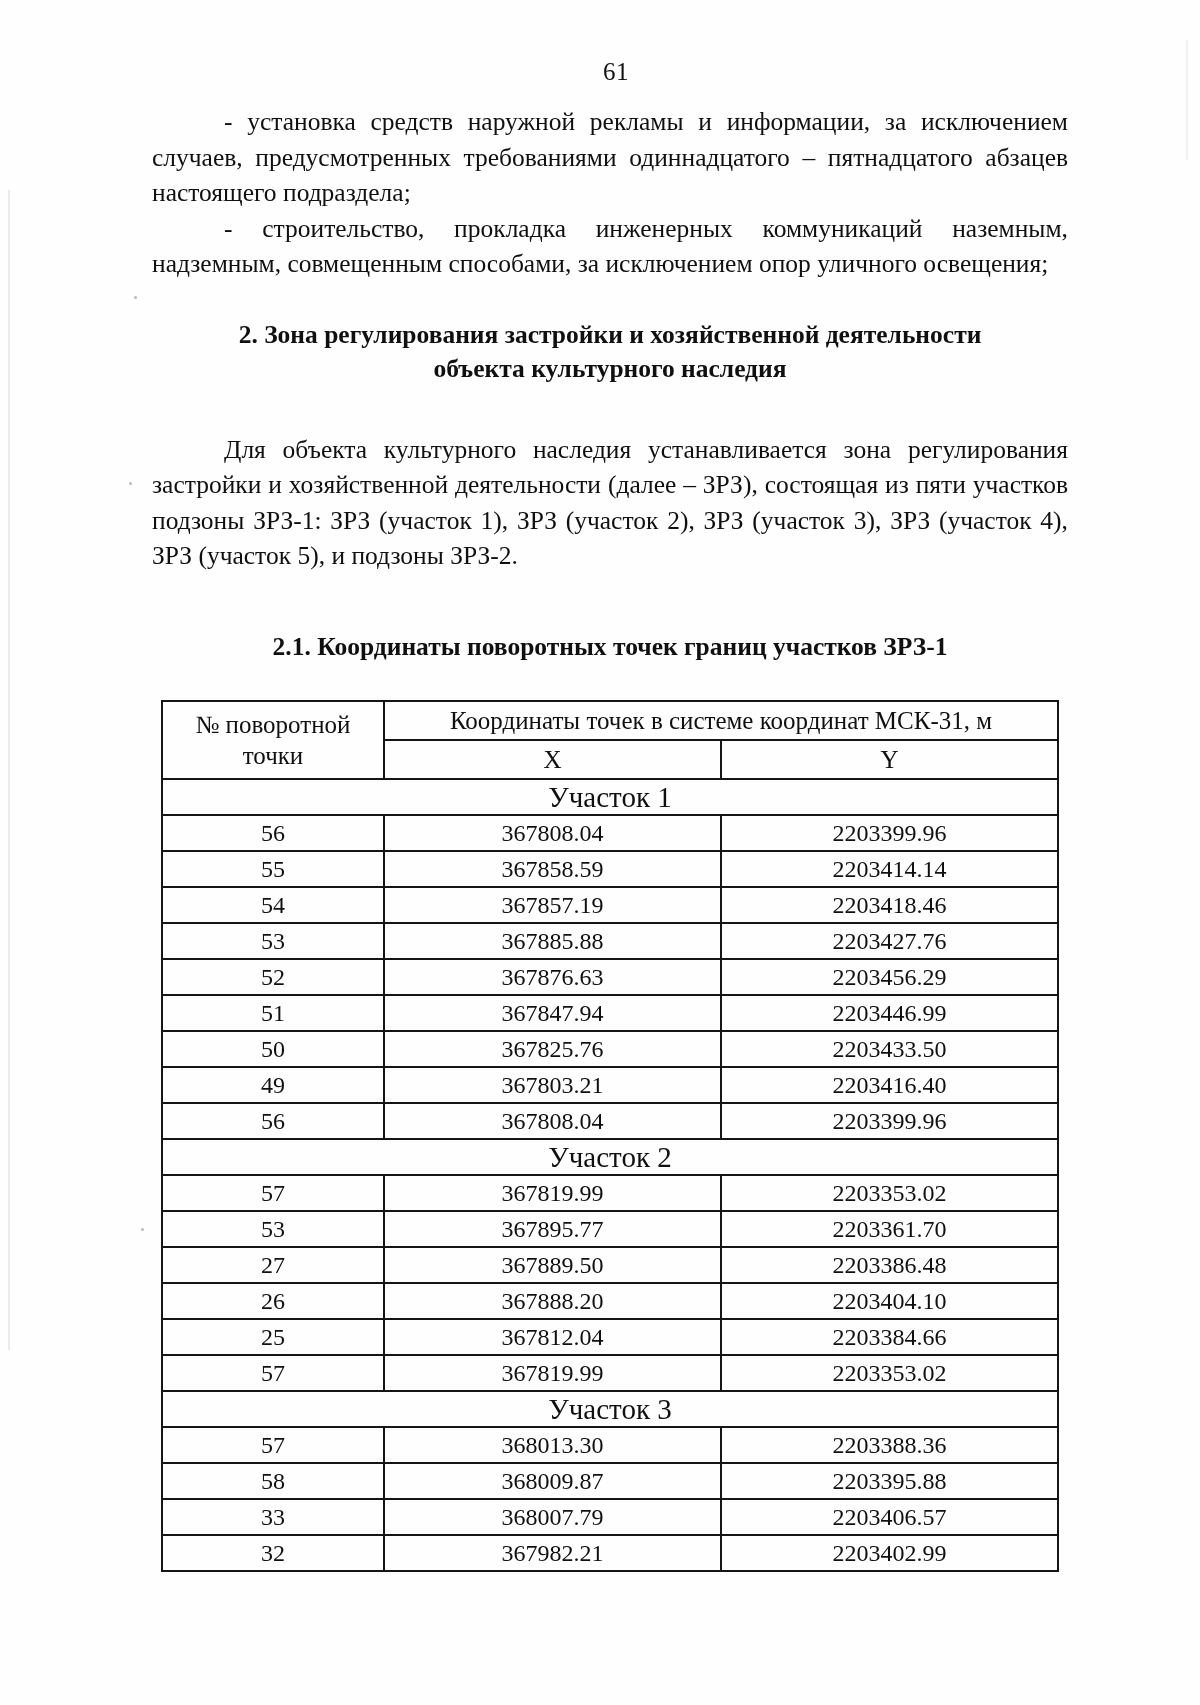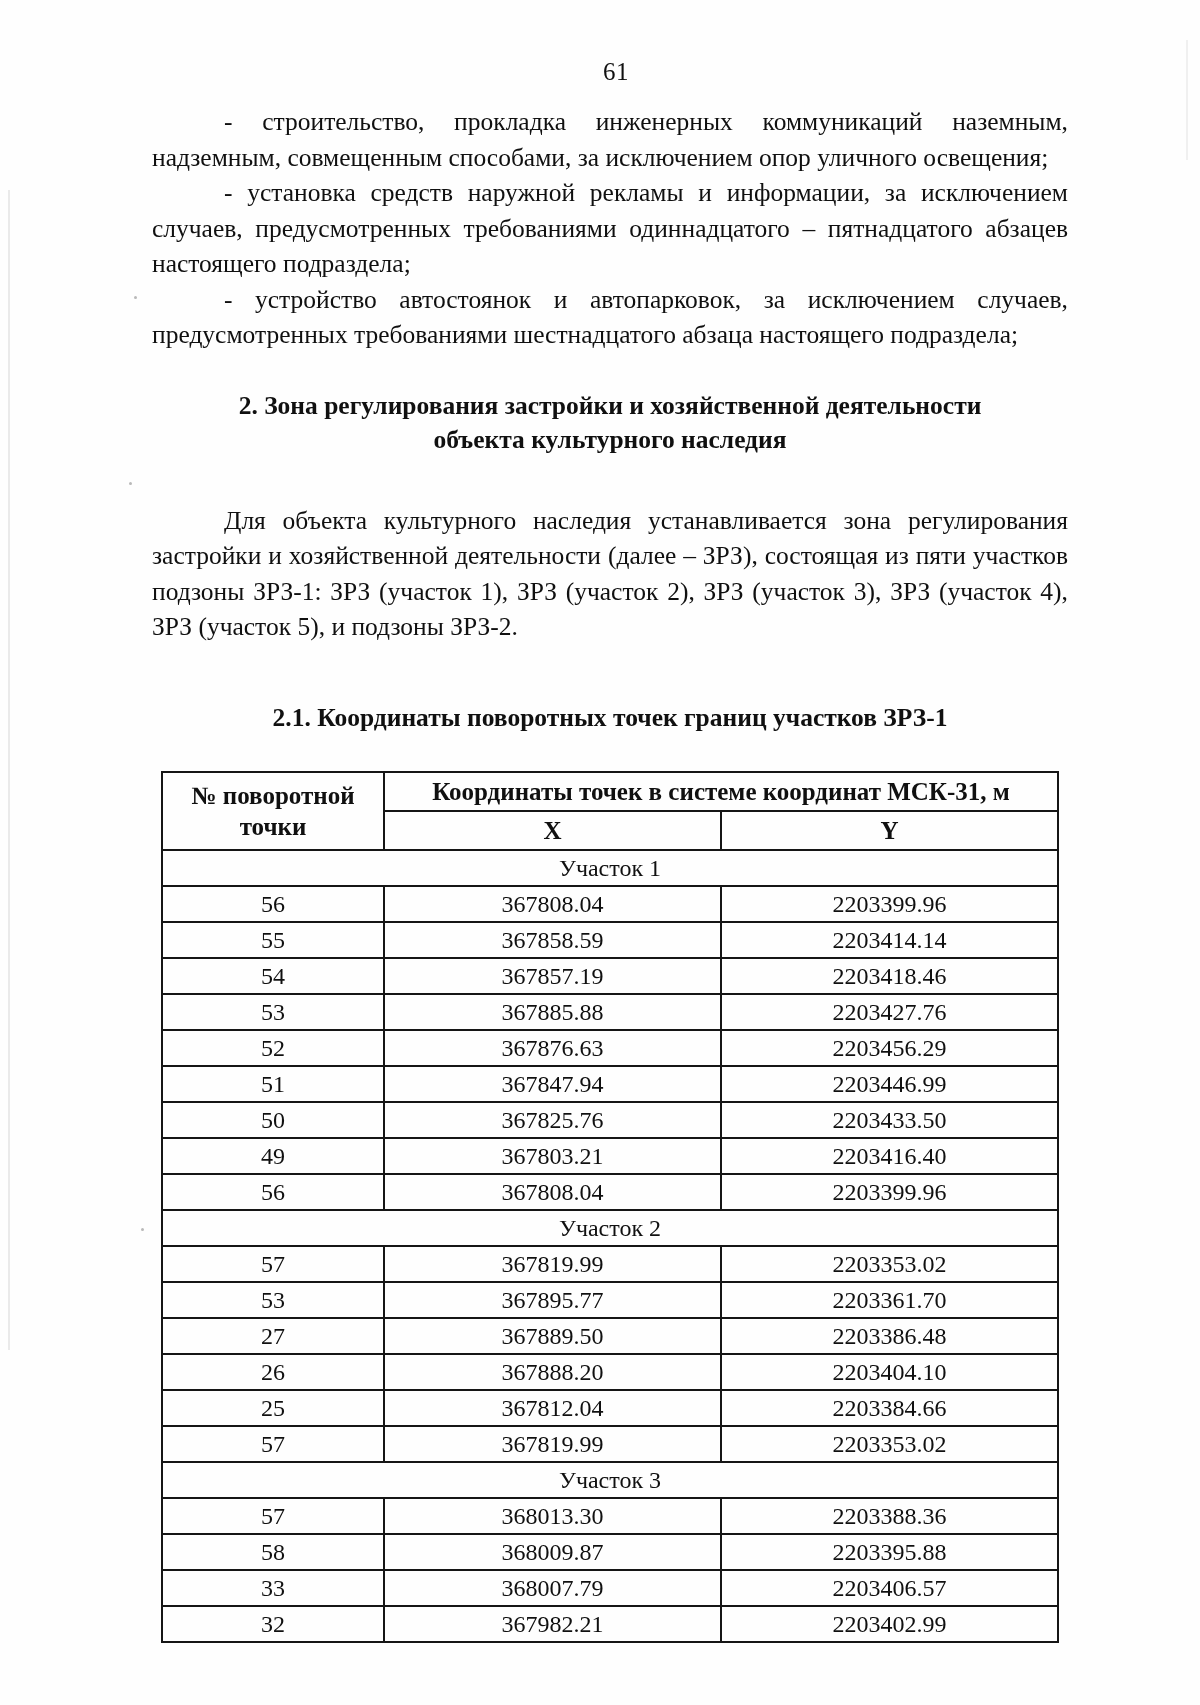--- a/index.html
+++ b/index.html
@@ -85,54 +85,53 @@
   }
   table.coords th,
   table.coords td {
     border: 2px solid #151515;
     padding: 3px 4px;
     text-align: center;
     line-height: 28px;
     font-weight: normal;
   }
   table.coords th {
-    font-weight: bold;
+    font-weight: normal;
     font-size: 25px;
     line-height: 31px;
   }
   col.c-num { width: 222px; }
   col.c-x   { width: 337px; }
   col.c-y   { width: 337px; }
 
   td.section-row {
     text-align: left;
     padding-left: 10px;
-    font-size: 24px;
+    font-size: 29px;
   }
 
   .hdr-num { line-height: 31px; }
 </style>
 </head>
 <body>
 
 <div class="page">
 
   <div class="scan-edge left"></div>
   <div class="scan-edge right"></div>
   <div class="scan-dot" style="left:134px; top:296px;"></div>
   <div class="scan-dot" style="left:129px; top:482px;"></div>
   <div class="scan-dot" style="left:141px; top:1228px;"></div>
 
   <div class="page-number">61</div>
 
   <div class="content">
 
+    <p class="body">- установка средств наружной рекламы и информации, за исключением случаев, предусмотренных требованиями одиннадцатого – пятнадцатого абзацев настоящего подраздела;</p>
     <p class="body">- строительство, прокладка инженерных коммуникаций наземным, надземным, совмещенным способами, за исключением опор уличного освещения;</p>
-    <p class="body">- установка средств наружной рекламы и информации, за исключением случаев, предусмотренных требованиями одиннадцатого – пятнадцатого абзацев настоящего подраздела;</p>
-    <p class="body">- устройство автостоянок и автопарковок, за исключением случаев, предусмотренных требованиями шестнадцатого абзаца настоящего подраздела;</p>
 
     <h2 class="section-title">2. Зона регулирования застройки и хозяйственной деятельности</h2>
     <h2 class="section-title" style="margin-top:0">объекта культурного наследия</h2>
 
     <div class="para-block">
       <p class="body">Для объекта культурного наследия устанавливается зона регулирования застройки и хозяйственной деятельности (далее – ЗРЗ), состоящая из пяти участков подзоны ЗРЗ-1: ЗРЗ (участок 1), ЗРЗ (участок 2), ЗРЗ (участок 3), ЗРЗ (участок 4), ЗРЗ (участок 5), и подзоны ЗРЗ-2.</p>
     </div>
 
     <div style="height:56px"></div>
 

